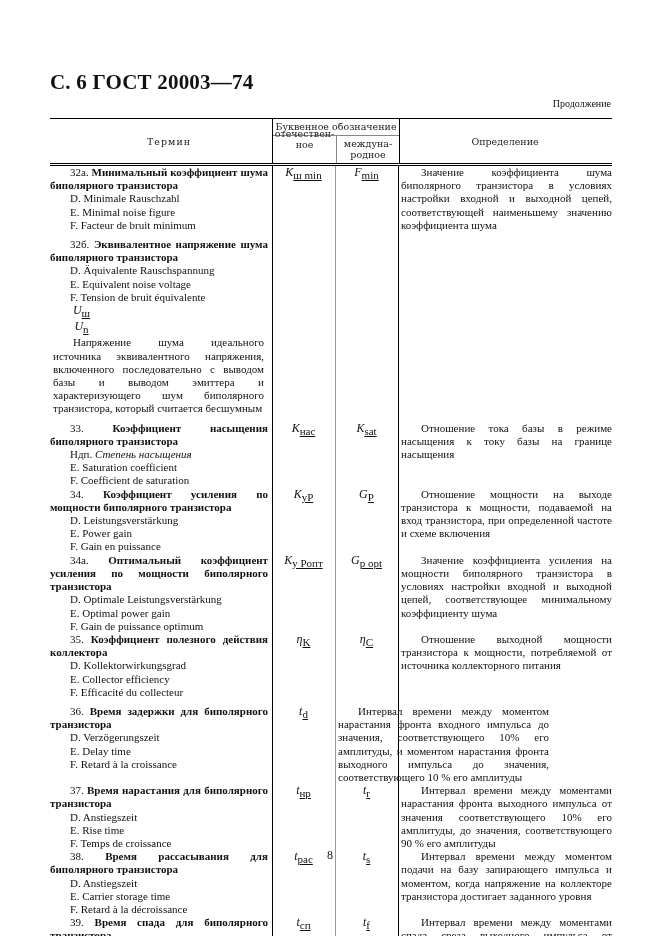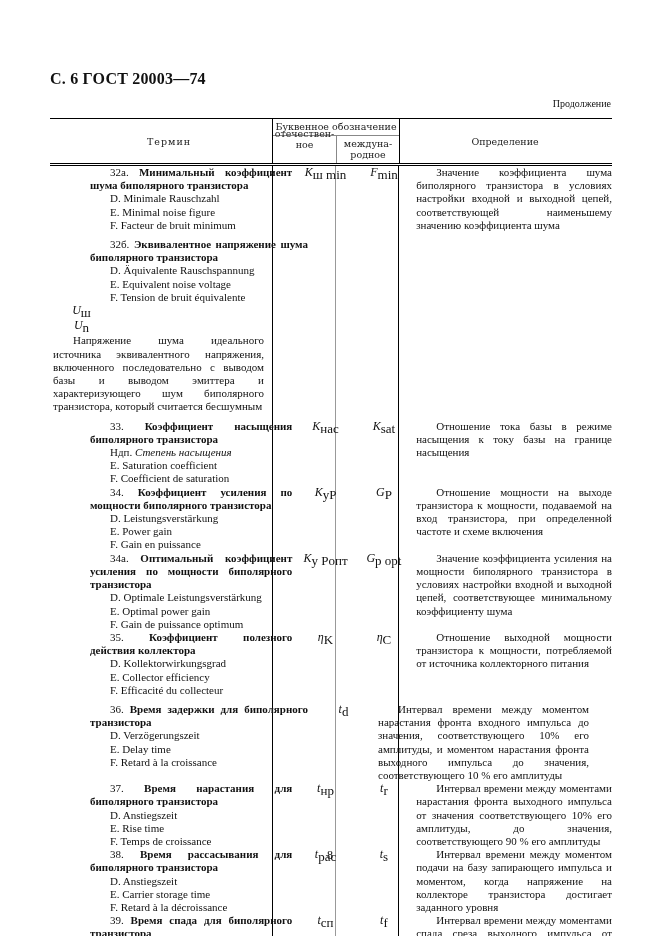--- a/index.html
+++ b/index.html
@@ -1,39 +1,39 @@
 <!DOCTYPE html>
 <html><head>
 <meta charset="utf-8">
 <style>
   html, body { margin:0; padding:0; background:#fff; }
   body { width:661px; height:936px; position:relative; overflow:hidden;
          font-family:"Liberation Serif","DejaVu Serif",serif; color:#111; }
-  .page-header { position:absolute; left:50px; top:70px; font-size:16px; font-weight:bold; letter-spacing:0.2px; }
+  .page-header { position:absolute; left:50px; top:70px; font-size:21px; font-weight:bold; letter-spacing:0.2px; }
   .continuation { position:absolute; right:50px; top:98px; font-size:10px; }
   .table { position:absolute; left:50px; top:118px; width:562px; }
   .hdr { position:relative; height:44px; border-top:1.3px solid #000; border-bottom:3px double #000; font-family:"DejaVu Serif",serif; font-size:9.5px; color:#222; }
   .hdr .h-term { position:absolute; left:8px; width:222px; top:0; height:44px; display:flex; align-items:center; justify-content:center; letter-spacing:1px; }
   .hdr .h-sym { position:absolute; left:222px; width:126px; top:0; height:44px; border-left:1px solid #000; border-right:1px solid #000; }
   .hdr .h-sym-top { height:16px; border-bottom:1px solid #888; text-align:center; line-height:16px; }
   .hdr .h-dom { position:absolute; left:0; top:7px; width:63px; height:27px; text-align:center; line-height:11px; padding-top:2px; box-sizing:border-box; }
   .hdr .h-int { position:absolute; left:63px; top:17px; width:63px; height:27px; border-left:1px solid #888; text-align:center; line-height:11px; padding-top:2px; box-sizing:border-box; }
   .hdr .h-def { position:absolute; left:348px; width:214px; top:0; height:44px; display:flex; align-items:center; justify-content:center; }
   .body { position:relative; }
   .vline { position:absolute; top:0; bottom:0; width:1px; background:#000; }
   .row { position:relative; display:flex; font-size:11px; line-height:13.2px; }
-  .c-term { width:222px; padding-right:4px; box-sizing:border-box; text-align:justify;margin-left:40px; }
+  .c-term { width:222px; padding-right:4px; box-sizing:border-box; text-align:justify; }
   .c-dom { width:63px; text-align:center; font-style:italic; }
   .c-int { width:63px; text-align:center; font-style:italic; }
   .c-def { width:214px; padding-left:3px; box-sizing:border-box; text-align:justify; }
   .indent { display:block; text-indent:20px; }
   .lang { display:block; padding-left:20px; }
   .b { font-weight:bold; }
   .it { font-style:italic; }
-  sub { font-size:13px; vertical-align:-3px; font-style:normal; }
+  sub { font-size:11px; vertical-align:-3px; font-style:normal;text-decoration:underline; }
   .sym { font-size:12px; }
   .page-num { position:absolute; left:327px; top:848px; font-size:12px; }
 </style>
 </head>
 <body>
 
 <div class="page-header">С. 6 ГОСТ 20003—74</div>
 <div class="continuation">Продолжение</div>
 
 <div class="table">

